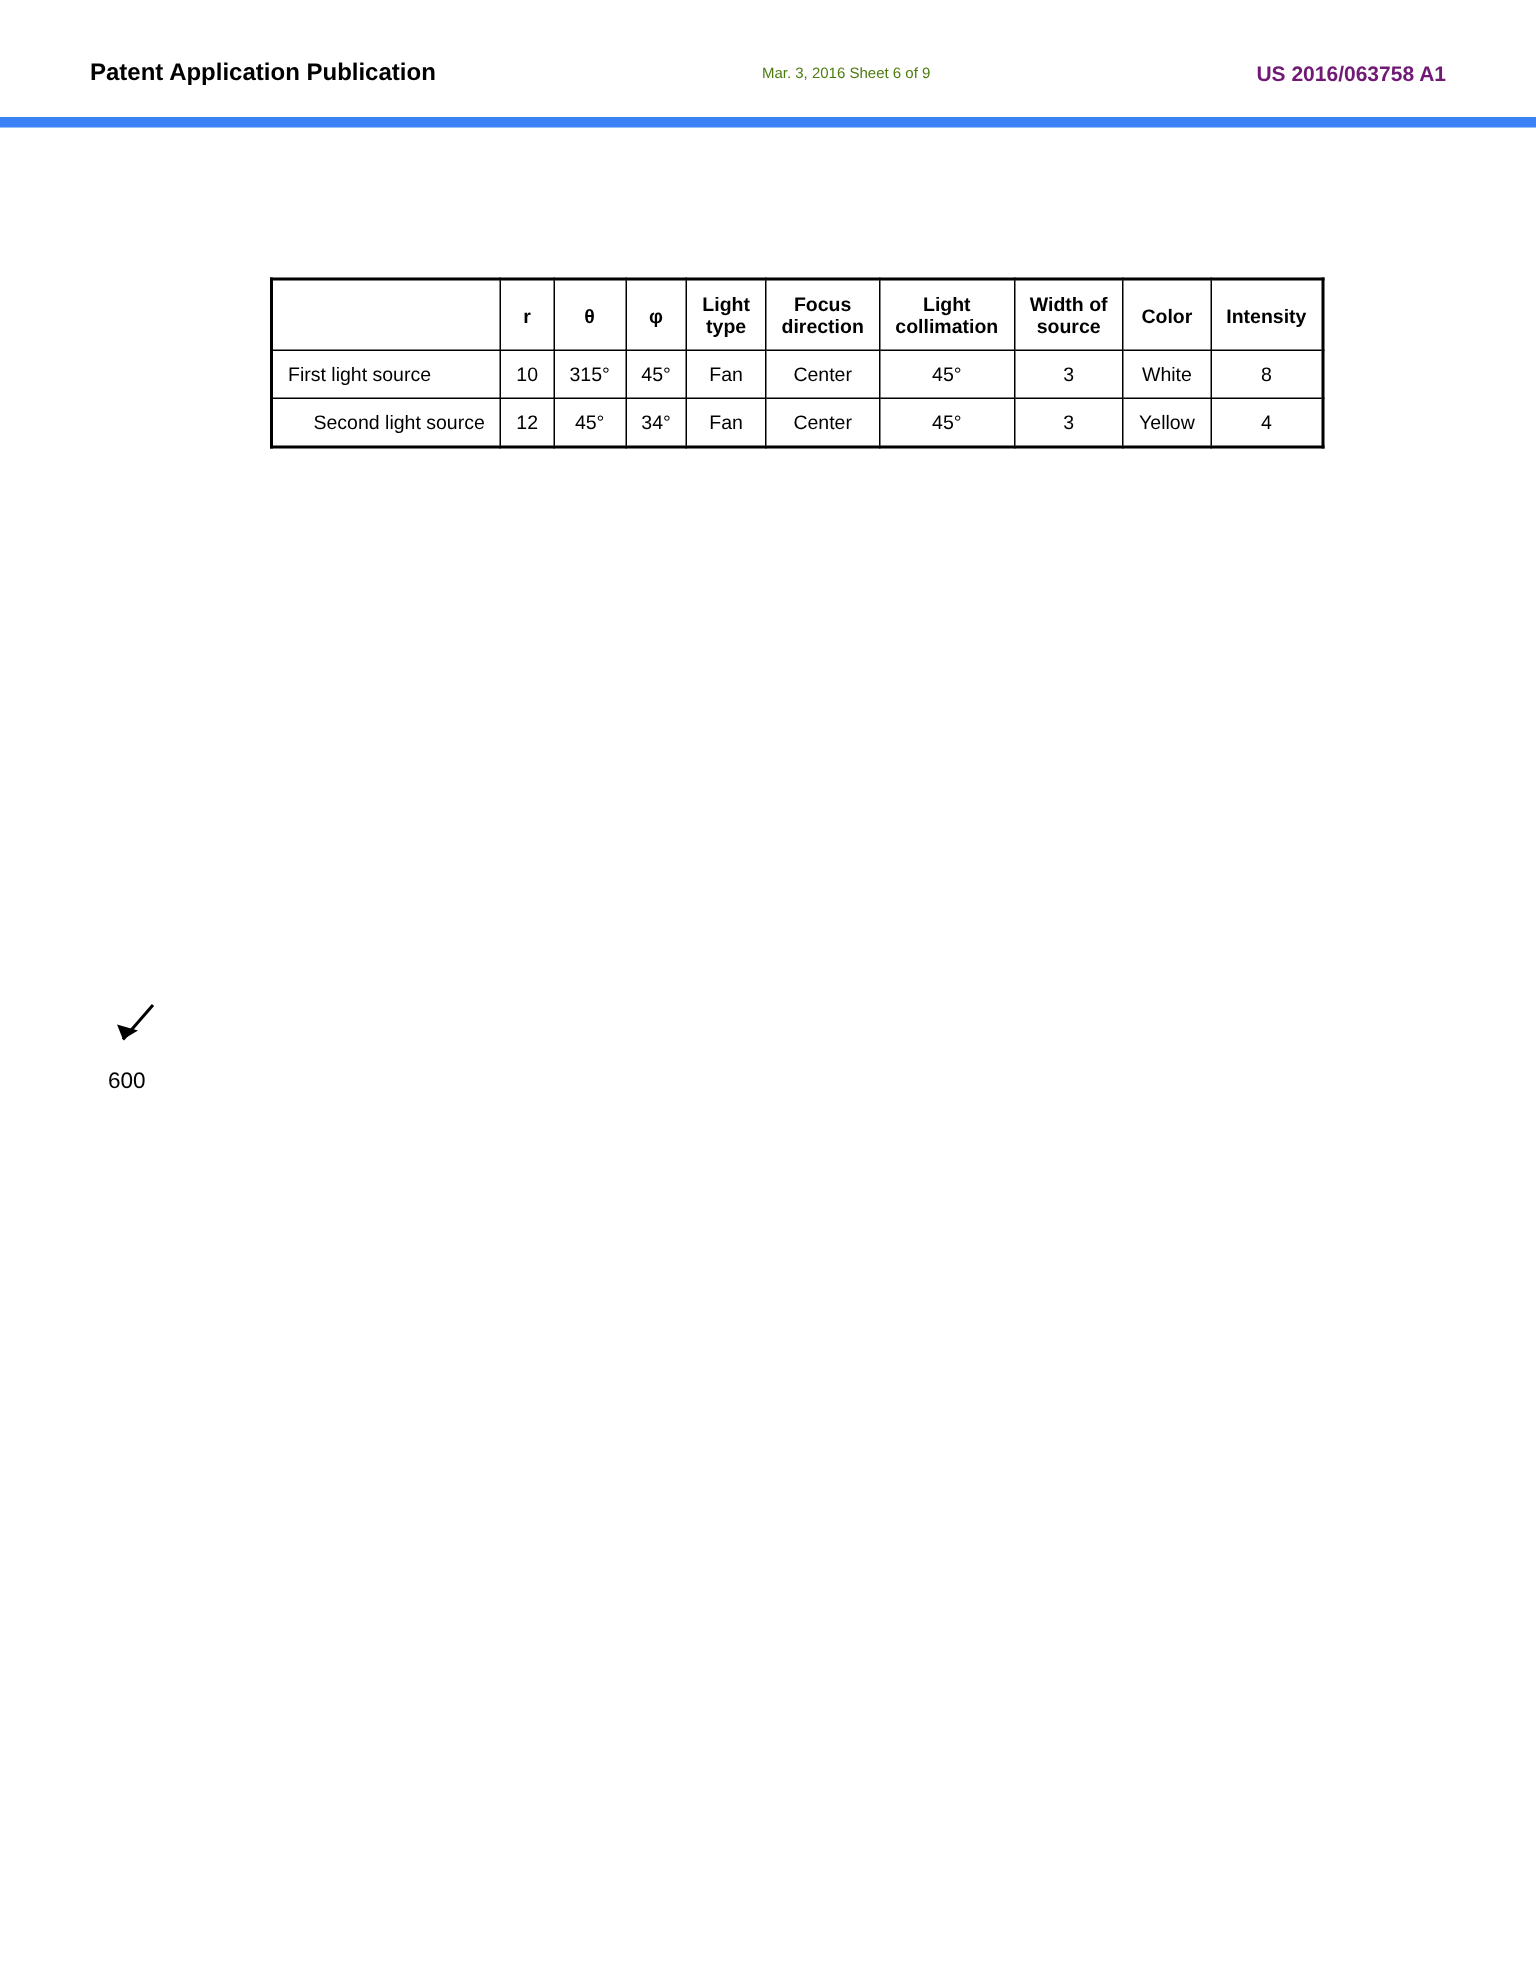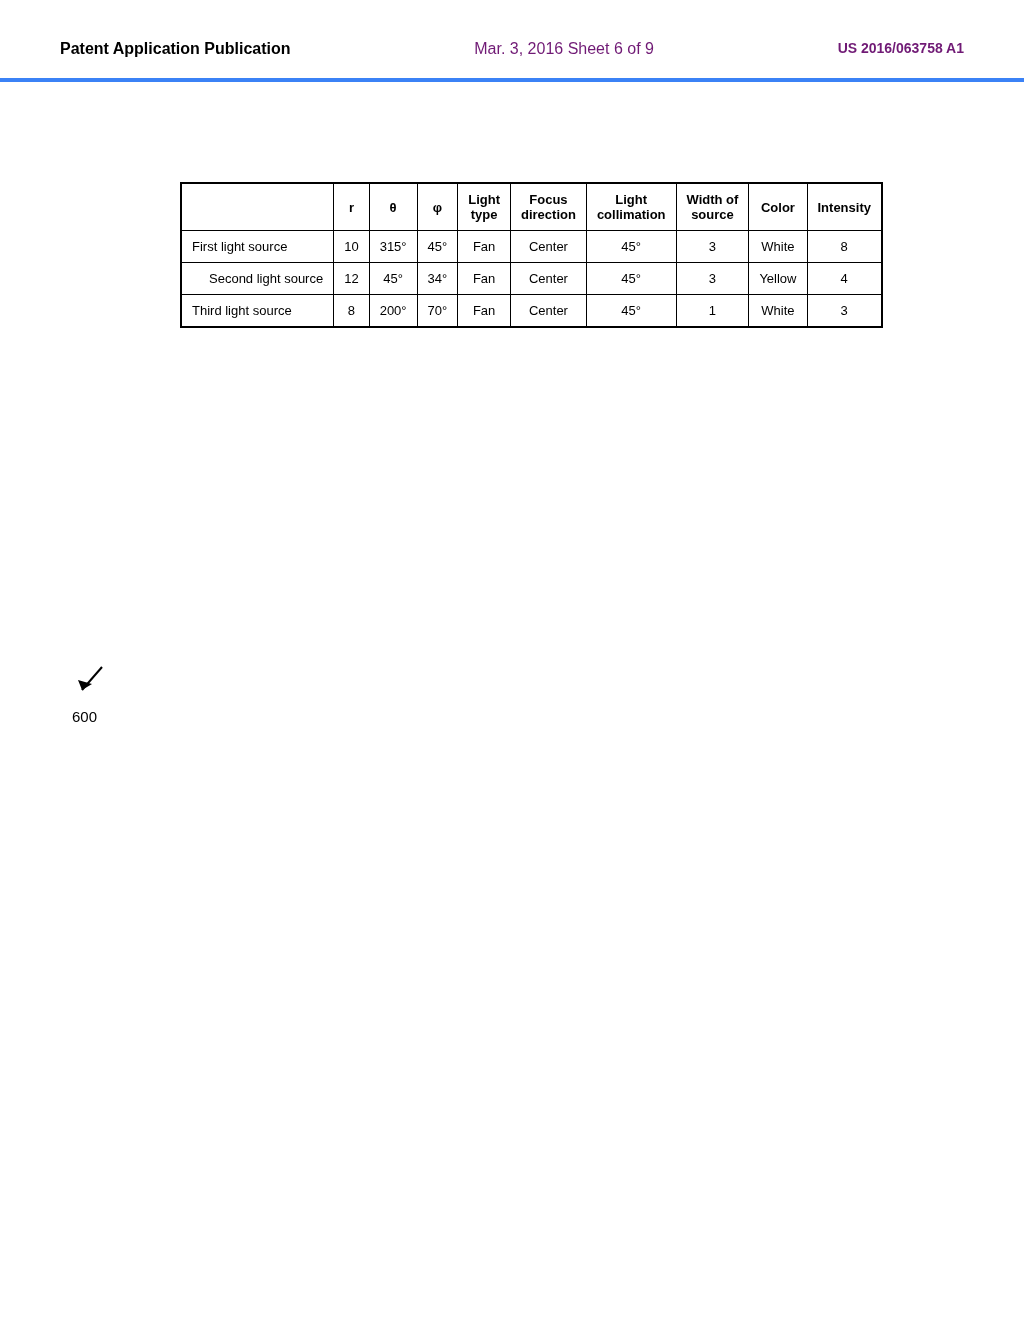--- a/index.html
+++ b/index.html
@@ -13,34 +13,34 @@
       height: 1320px;
       background: #ffffff;
       font-family: Arial, sans-serif;
       position: relative;
       overflow: hidden;
     }
 
     .header {
       display: flex;
       justify-content: space-between;
-      align-items: flex-start;
+      align-items: center;
       padding: 40px 60px 20px 60px;
-      border-bottom: 4px solid #3b82f6;
+      border-bottom: 7px solid #3b82f6;
     }
 
     .header-left {
       font-size: 16px;
       font-weight: bold;
       color: #000;
     }
 
     .header-center {
-      font-size: 16px;
-      color: #701a75;
+      font-size: 10px;
+      color: #4d7c0f;
       text-align: center;
     }
 
     .header-right {
       font-size: 14px;
       font-weight: bold;
       color: #701a75;
     }
 
     .main-content {
@@ -141,30 +141,18 @@
             <td class="col-r">12</td>
             <td class="col-theta">45°</td>
             <td class="col-phi">34°</td>
             <td class="col-lighttype">Fan</td>
             <td class="col-focusdir">Center</td>
             <td class="col-lightcol">45°</td>
             <td class="col-widthsource">3</td>
             <td class="col-color">Yellow</td>
             <td class="col-intensity">4</td>
           </tr>
-          <tr>
-            <td class="col-source" style="text-align: left;">Third light source</td>
-            <td class="col-r">8</td>
-            <td class="col-theta">200°</td>
-            <td class="col-phi">70°</td>
-            <td class="col-lighttype">Fan</td>
-            <td class="col-focusdir">Center</td>
-            <td class="col-lightcol">45°</td>
-            <td class="col-widthsource">1</td>
-            <td class="col-color">White</td>
-            <td class="col-intensity">3</td>
-          </tr>
         </tbody>
     </table>
   </div>
 
 
 </div>
 
 </body></html>

